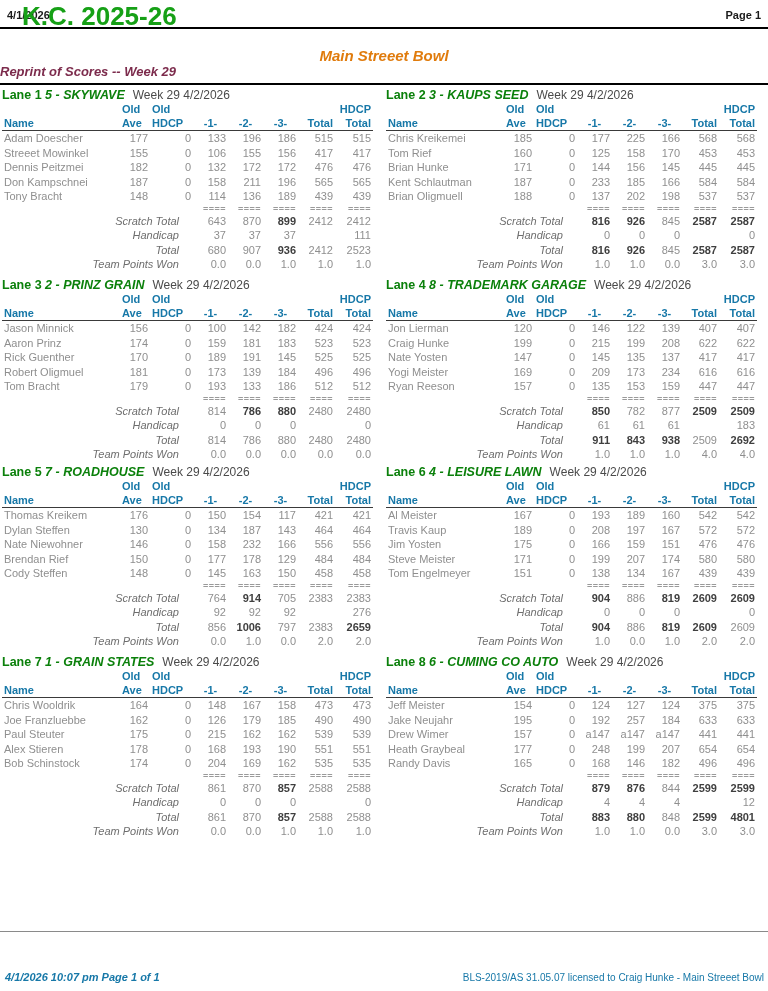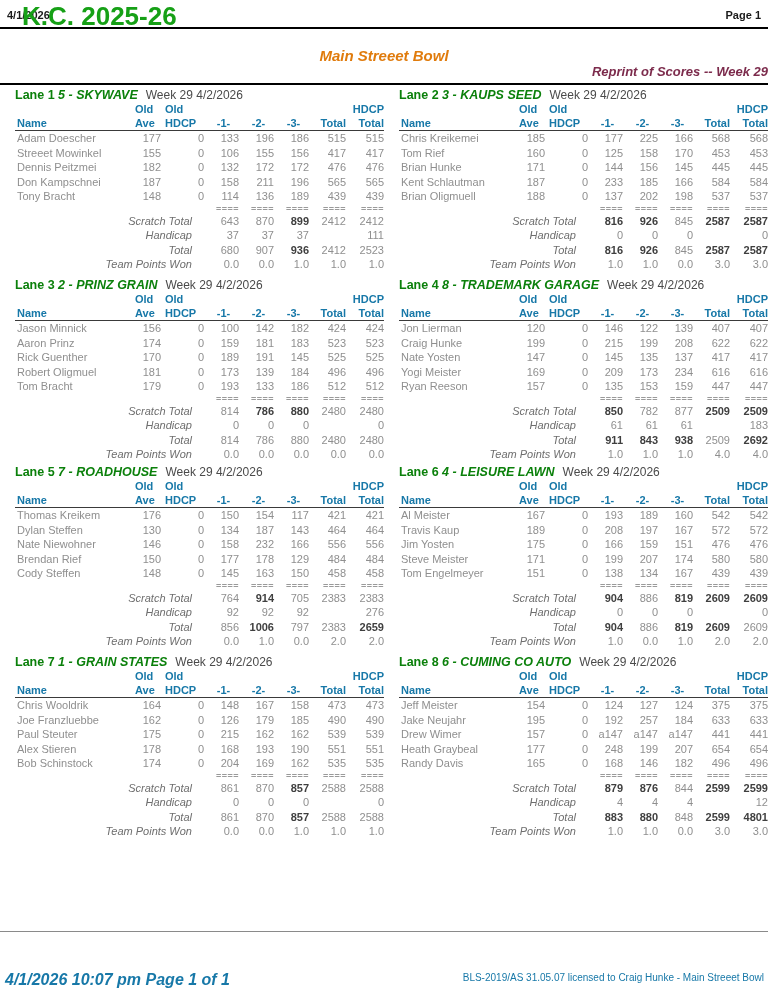--- a/index.html
+++ b/index.html
@@ -6,25 +6,25 @@
   html,body { width:768px; height:991px; background:#fff; font-family:"Liberation Sans", sans-serif; overflow:hidden; }
   body { position:relative; }
 
   
   .report-header { position:relative; height:29px; border-bottom:2px solid #000; }
   .hdr-date { position:absolute; left:7px; top:9px; font-size:11px; font-weight:bold; color:#1a1a1a; }
   .hdr-page { position:absolute; right:7px; top:9px; font-size:11px; font-weight:bold; color:#1a1a1a; }
   .hdr-title { position:absolute; left:0; right:0; top:1px; text-align:left; font-size:26px; font-weight:bold; color:var(--title-green);padding-left:22px; }
 
   .venue { text-align:center; font-size:15px; font-weight:bold; font-style:italic; color:var(--accent-orange); margin-top:18px; }
-  .reprint { text-align:right; font-size:13px; font-weight:bold; font-style:italic; color:var(--reprint-maroon); padding-bottom:4px; border-bottom:2px solid #000; }
+  .reprint { text-align:left; font-size:13px; font-weight:bold; font-style:italic; color:var(--reprint-maroon); padding-bottom:4px; border-bottom:2px solid #000; }
 
   
   #lanes { display:grid; grid-template-columns:384px 384px; grid-template-rows:190px 187px 190px 200px; padding-top:3px; }
-  .lane-block { padding:0 6px 0 15px; overflow:hidden; }
+  .lane-block { padding:0 6px 0 2px; overflow:hidden; }
   .lane-title { font-size:12.5px; line-height:15px; white-space:nowrap; }
   .lane-label { font-weight:bold; color:var(--team-green); }
   .team-name  { font-weight:bold; font-style:italic; color:var(--team-green); }
   .week-label { font-weight:normal; color:#4a4a4a; font-size:12px; padding-left:8px; }
 
   table { border-collapse:collapse; table-layout:fixed; width:371px; }
   col.c-name  { width:118px; }
   col.c-ave   { width:30px; }
   col.c-hdcp  { width:43px; }
   col.c-g     { width:35px; }
@@ -38,21 +38,21 @@
   tr.hdr2 td { color:var(--header-teal); font-weight:bold; border-bottom:1.6px solid #3a3a3a; line-height:14px; }
   td.h-left { text-align:left; }
   td.h-mid  { text-align:center; }
   td.h-right{ text-align:right; }
   tr.sep td { color:#9a9a9a; font-size:9px; font-weight:bold; line-height:10px; letter-spacing:0.5px; }
   .tot-label { text-align:right; font-style:italic; color:#6e6e6e; padding-right:14px; }
   td.b { font-weight:bold; color:var(--bold-dark); }
 
   
   .footer-line { position:absolute; left:0; right:0; top:931px; border-top:1px solid #8a8a8a; }
-  .footer-left { position:absolute; left:5px; top:971px; font-size:16px; font-weight:bold; font-style:italic; color:var(--header-teal); }
+  .footer-left { position:absolute; left:5px; top:971px; font-size:11px; font-weight:bold; font-style:italic; color:var(--header-teal); }
   .footer-right{ position:absolute; right:4px; top:972px; font-size:10px; color:var(--header-teal); }
 </style>
 </head>
 <body>
 
 <div class="report-header">
   <span class="hdr-date">4/1/2026</span>
   <div class="hdr-title">K.C. 2025-26</div>
   <span class="hdr-page">Page 1</span>
 </div>

